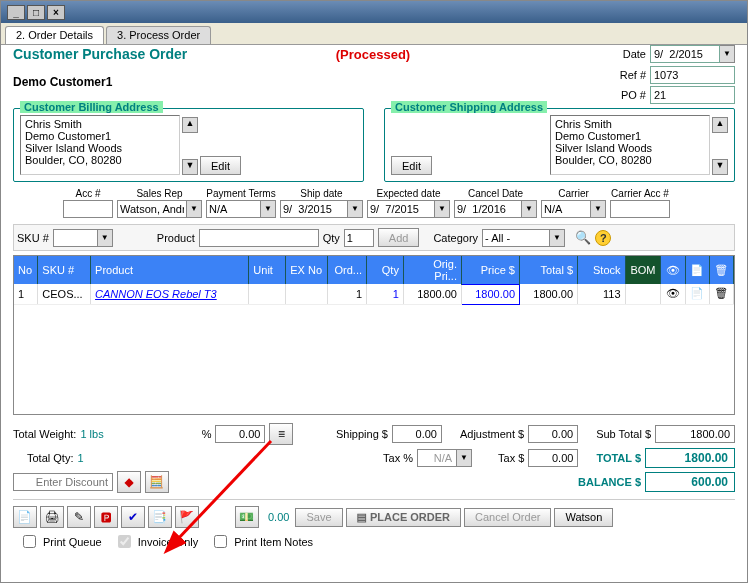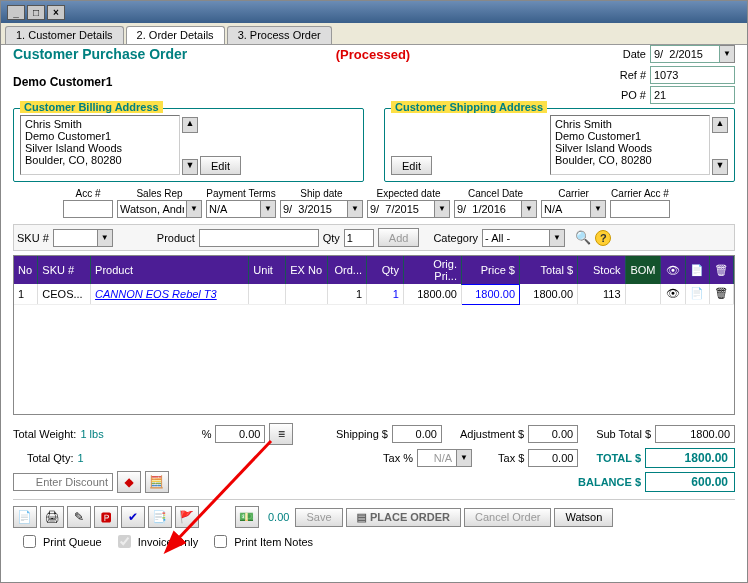--- a/index.html
+++ b/index.html
@@ -80,21 +80,21 @@
   
   .groups { display: flex; gap: 20px; margin-top: 4px; }
   .group {
     border: 1px solid teal;
     border-radius: 2px;
     padding: 6px;
     position: relative;
     flex: 1;
   }
   .group .legend {
-    position: absolute; top: -8px; left: 6px; background: #fde047;
+    position: absolute; top: -8px; left: 6px; background: #86efac;
     padding: 0 4px; color: teal; font-weight: bold; font-size: 11px;
   }
   .addr-list {
     border: 1px inset #ccc; height: 60px; width: 160px;
     padding: 2px 4px; background: #fff; overflow: hidden;
     display: inline-block; vertical-align: top;
   }
   .scroll-ud { display: inline-flex; flex-direction: column; width: 16px; vertical-align: top; }
   .scroll-ud div {
     width: 16px; height: 16px; background: #ddd; border: 1px solid #888;
@@ -139,21 +139,21 @@
     border: 1px solid #c90; text-align: center; font-weight: bold; font-size: 11px;
     line-height: 14px; color: #333;
   }
 
   .grid {
     border: 1px solid #888; margin-top: 4px; height: 160px; background: #fff;
     overflow: hidden;
   }
   .grid table { width: 100%; border-collapse: collapse; font-size: 11px; }
   .grid th {
-    background: #4c1d95; color: #fff; font-weight: normal;
+    background: #3b82f6; color: #fff; font-weight: normal;
     border-right: 1px solid #1a5653; padding: 2px 4px; text-align: left;
     height: 20px;
   }
   .grid th.r, .grid td.r { text-align: right; }
   .grid td {
     border-right: 1px solid #ddd; border-bottom: 1px solid #eee;
     padding: 2px 4px; height: 20px;
   }
   .grid td.link { color: #00f; text-decoration: underline; font-style: italic; }
   .grid td.blue { color: #00f; }
@@ -204,21 +204,20 @@
 </head>
 <body class="wrap">
 
 <div class="titlebar">
   <div class="winbtn">_</div>
   <div class="winbtn">□</div>
   <div class="winbtn">×</div>
 </div>
 
 <div class="tabs">
-  <div class="tab">1. Customer Details</div>
   <div class="tab active">2. Order Details</div>
   <div class="tab">3. Process Order</div>
 </div>
 
 <div class="content">
 
   <div class="hdr-row">
     <div class="hdr-left">Customer Purchase Order</div>
     <div class="hdr-status">(Processed)</div>
     <div class="hdr-right">

